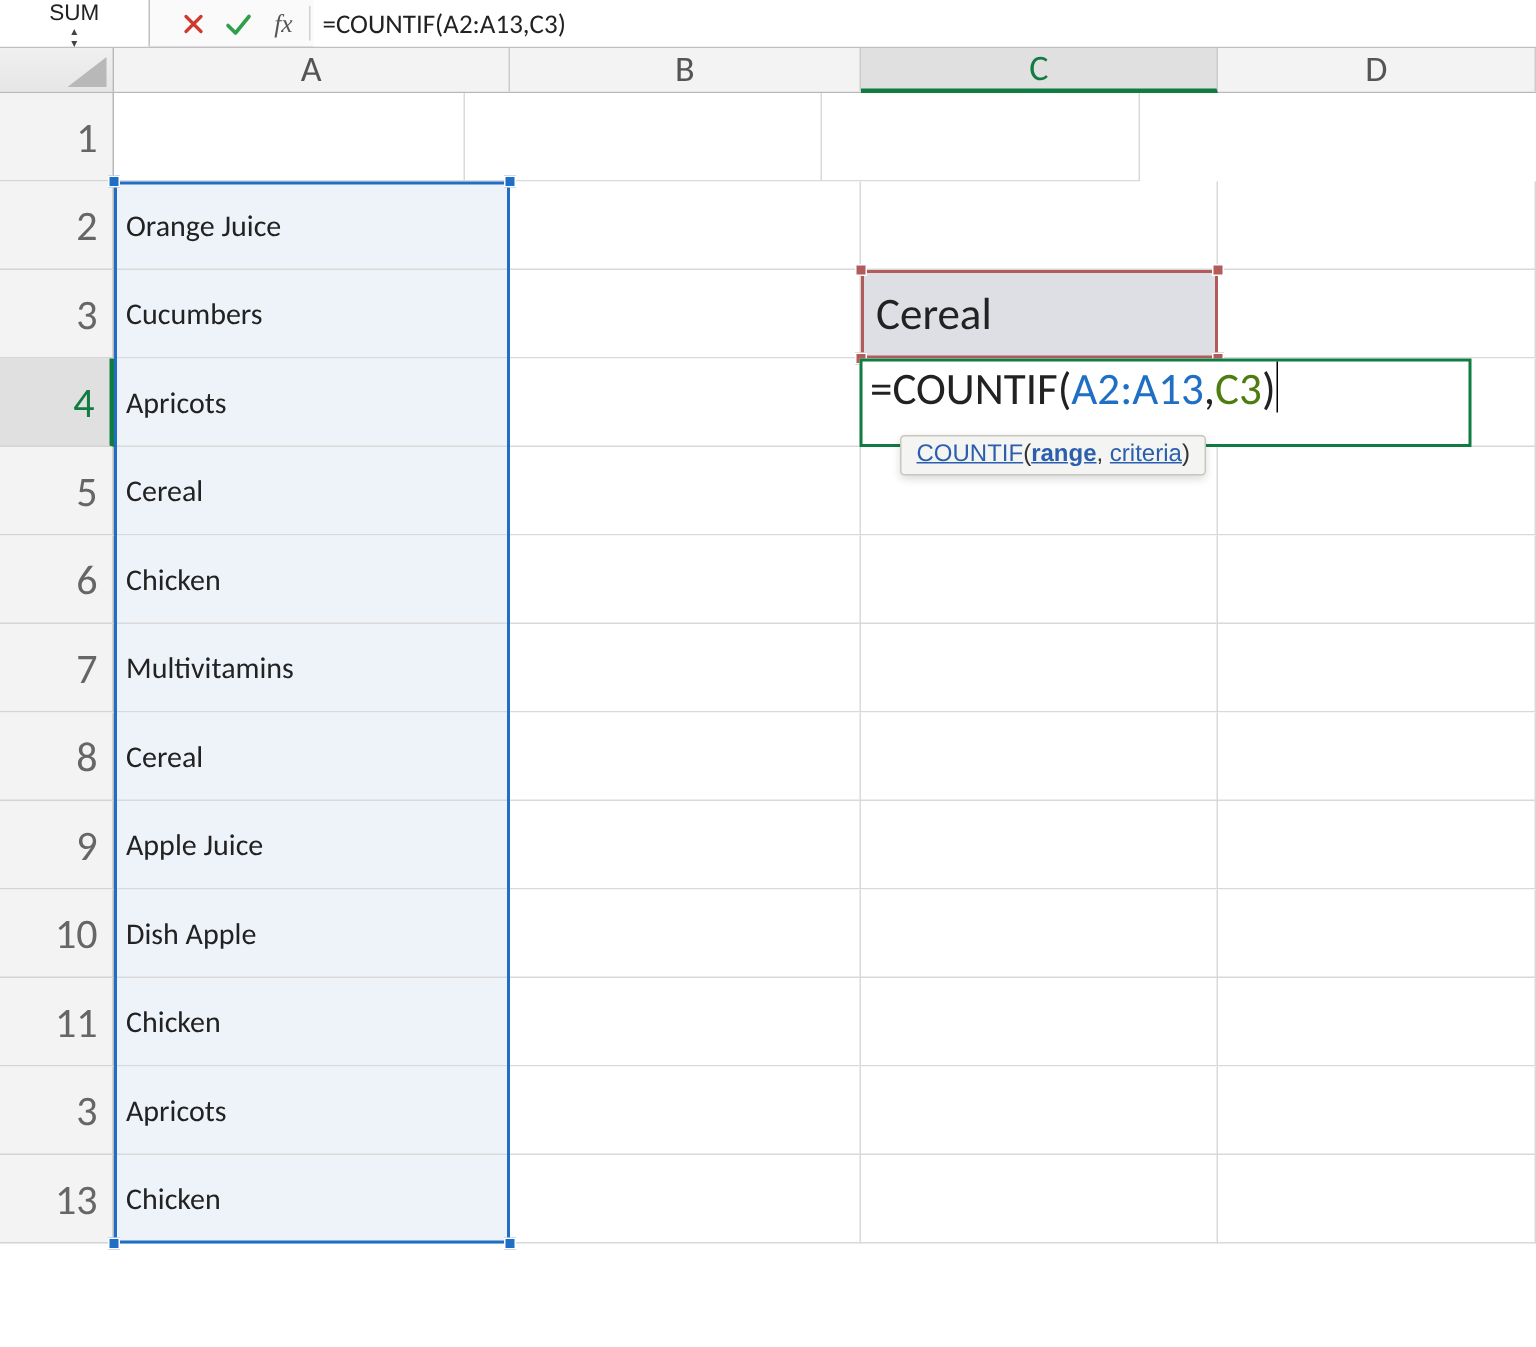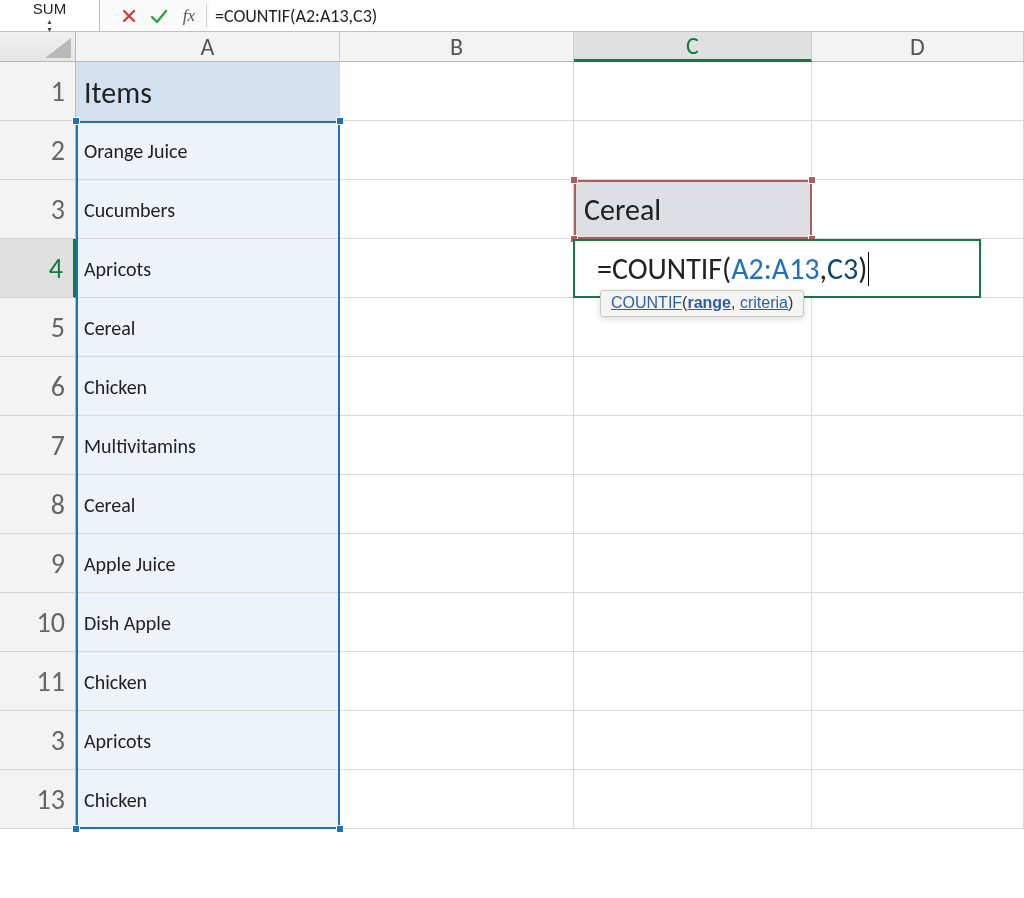--- a/index.html
+++ b/index.html
@@ -165,35 +165,35 @@
     background:#b25b5b; border:1px solid #fff;
     z-index:6; pointer-events:none;
   }
 
   
   .edit-outline {
     position:absolute;
     border:2.5px solid #107c41;
     background:#fff;
     z-index:7;
-    display:flex; align-items:center;
-    padding-left:22px;
+    display:flex; align-items:flex-start;
+    padding-left:5px;
     font-size:30px;
     white-space:nowrap;
   }
   .edit-outline .cursor {
     display:inline-block;
     width:1px; height:34px;
     background:#000;
     vertical-align:middle;
     margin-left:1px;
   }
   .tok-black{color:#222;}
   .tok-blue{color:#1f6fc5;}
-  .tok-red{color:#0c4a6e;}
+  .tok-red{color:#4d7c0f;}
 
   
   .fn-tooltip {
     position:absolute;
     background:#f4f4f2;
     border:1px solid #c7c7c0;
     border-radius:3px;
     padding:3px 10px 4px 10px;
     font-family:"Segoe UI", Arial, sans-serif;
     font-size:16px;
@@ -257,23 +257,20 @@
         <span>D</span>
       </div>
   </div>
 
   <div class="grid">
 
     <div class="row">
       <div class="rowhdr col-w-rowhdr">
           <span>1</span>
         </div>
-      <div class="cell header-cell col-w-A">
-          <span>Items</span>
-        </div>
       <div class="cell col-w-B"></div>
       <div class="cell col-w-C"></div>
       <div class="cell col-w-D"></div>
     </div>
 
     <div class="row">
       <div class="rowhdr col-w-rowhdr">
           <span>2</span>
         </div>
       <div class="cell shaded col-w-A">

